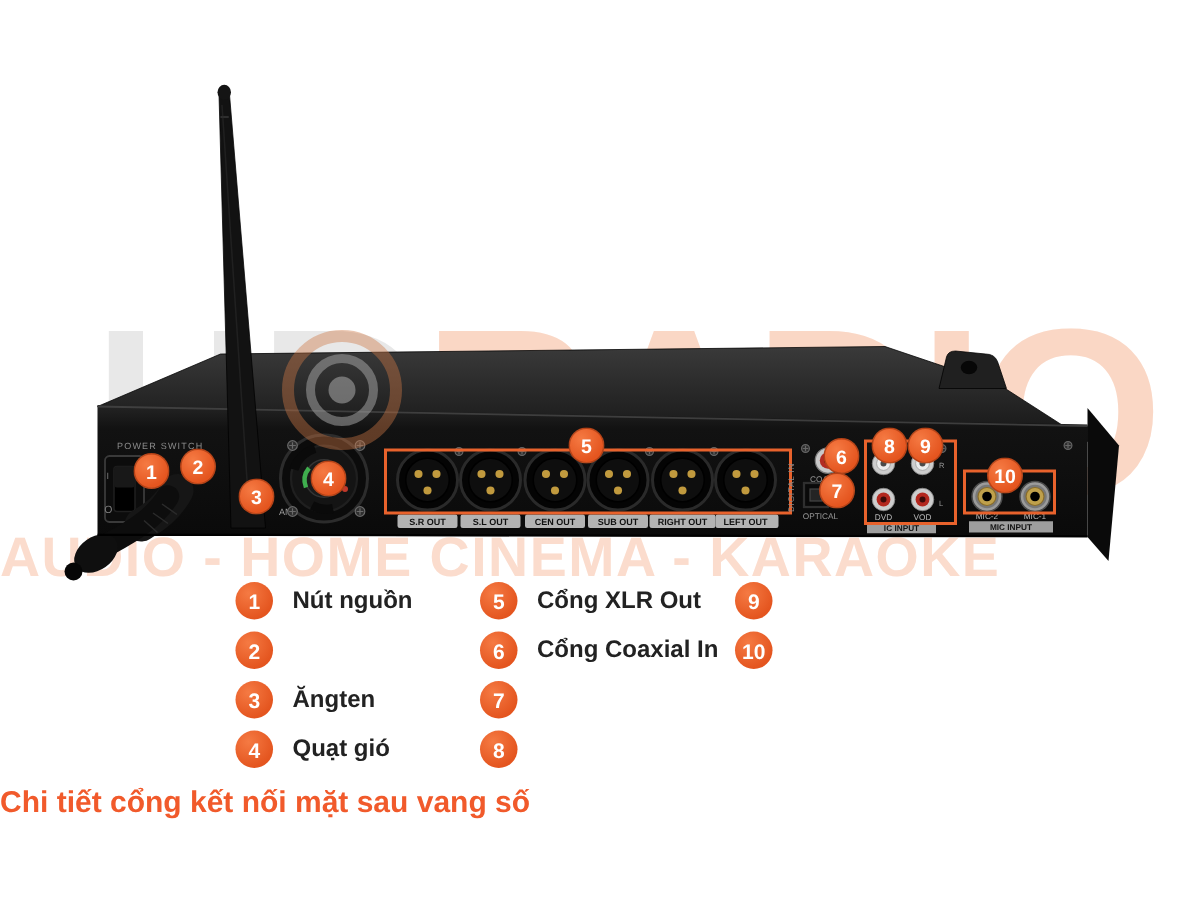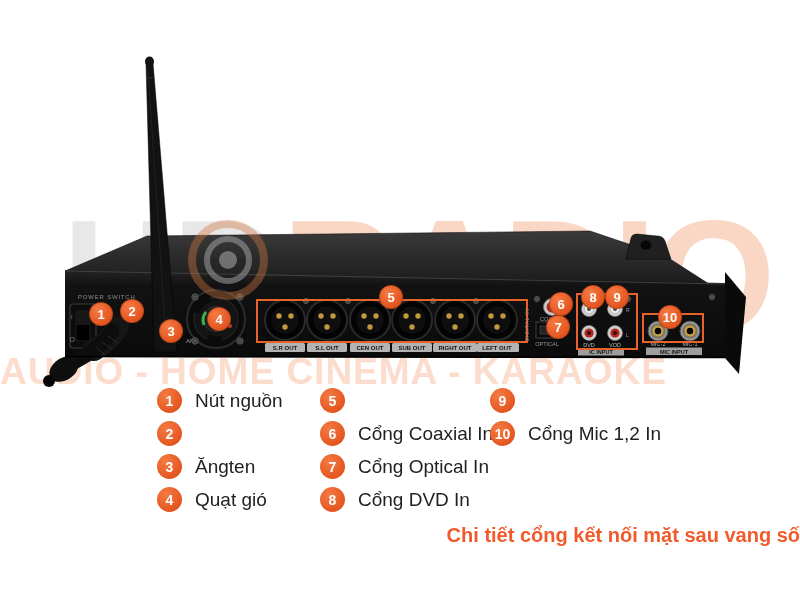--- a/index.html
+++ b/index.html
@@ -20,22 +20,22 @@
            background:radial-gradient(circle at 35% 30%, #f57a43, #e4551f 72%);
            border:1px solid rgba(140,50,15,.55);
            display:flex;align-items:center;justify-content:center;
            color:#fff;font-size:13px;font-weight:bold;}
   
   .legend-row{position:absolute;z-index:4;display:flex;align-items:center;gap:13px;}
   .legend-num{width:25px;height:25px;border-radius:50%;flex:0 0 25px;
               background:radial-gradient(circle at 35% 30%, #f57a43, #e4551f 72%);
               display:flex;align-items:center;justify-content:center;
               color:#fff;font-size:14px;font-weight:bold;}
-  .legend-label{font-size:19px;font-weight:400;color:#222;white-space:nowrap;}
-  #caption{position:absolute;left:0;top:524px;width:800px;text-align:right;z-index:4;
+  .legend-label{font-size:16px;font-weight:700;color:#222;white-space:nowrap;}
+  #caption{position:absolute;left:0;top:524px;width:800px;text-align:left;z-index:4;
            font-size:20px;font-weight:bold;color:#f15a2b;}
 </style>
 </head>
 <body>
 
 <div id="stage">
 
   <div id="wm-brand">
     <span class="wm-gray">HD</span><span class="wm-peach">RADIO</span>
   </div>
@@ -283,36 +283,34 @@
   <div class="legend-row" style="left:157px;top:454px;">
     <div class="legend-num">3</div>
     <div class="legend-label">Ăngten</div>
   </div>
   <div class="legend-row" style="left:157px;top:487px;">
     <div class="legend-num">4</div>
     <div class="legend-label">Quạt gió</div>
   </div>
   <div class="legend-row" style="left:320px;top:388px;">
     <div class="legend-num">5</div>
+    <div class="legend-label">Cổng XLR Out</div>
   </div>
   <div class="legend-row" style="left:320px;top:421px;">
     <div class="legend-num">6</div>
     <div class="legend-label">Cổng Coaxial In</div>
   </div>
   <div class="legend-row" style="left:320px;top:454px;">
     <div class="legend-num">7</div>
-    <div class="legend-label">Cổng Optical In</div>
   </div>
   <div class="legend-row" style="left:320px;top:487px;">
     <div class="legend-num">8</div>
-    <div class="legend-label">Cổng DVD In</div>
   </div>
   <div class="legend-row" style="left:490px;top:388px;">
     <div class="legend-num">9</div>
   </div>
   <div class="legend-row" style="left:490px;top:421px;">
     <div class="legend-num">10</div>
-    <div class="legend-label">Cổng Mic 1,2 In</div>
   </div>
 
   <div id="caption">Chi tiết cổng kết nối mặt sau vang số</div>
 
 </div>
 
 </body></html>

